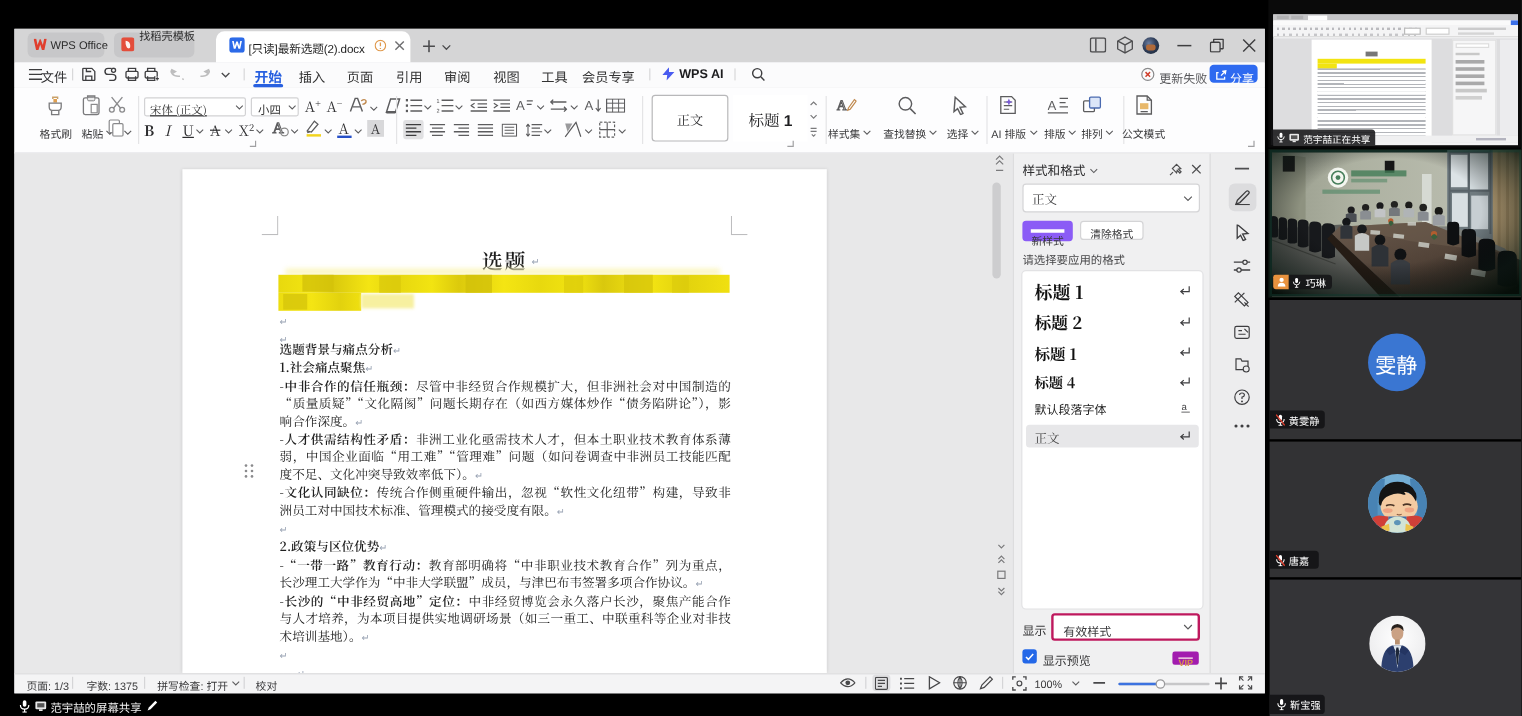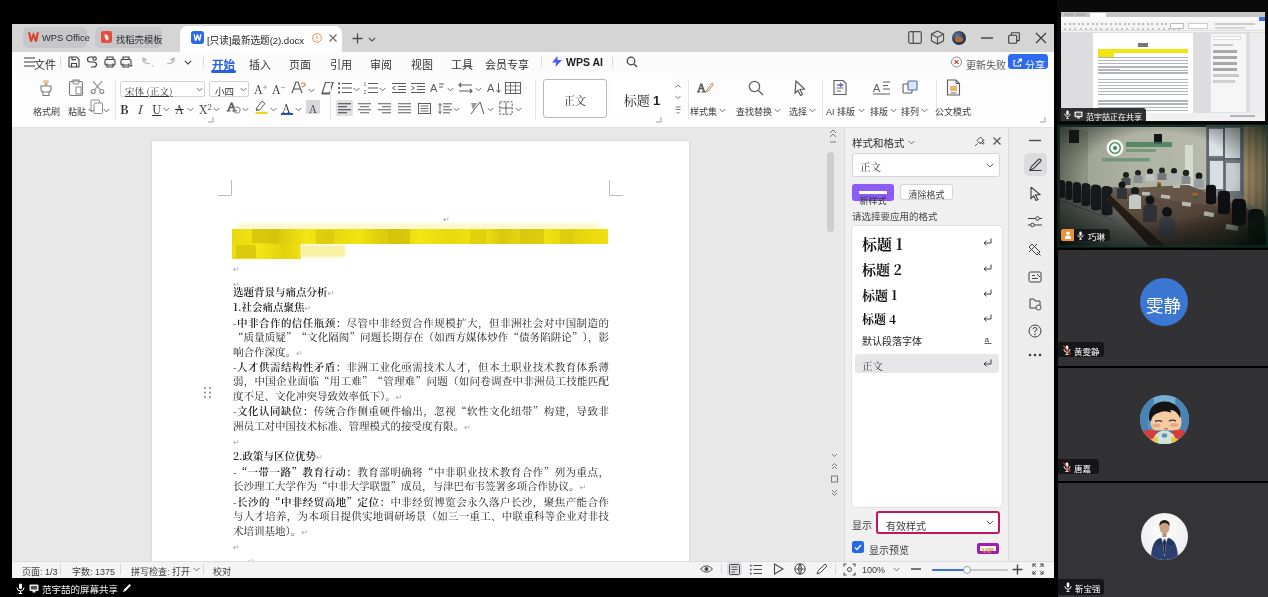--- a/index.html
+++ b/index.html
@@ -21,21 +21,21 @@
 <div style="left:23px;top:27px;width:64px;height:21px;background:#c7c7c9;border-radius:5px;"></div>
 <svg style="left:28px;top:32px;" width="11" height="10" viewBox="0 0 13 11">
       <path d="M0 0 L2.6 0 L3.9 6 L6 0.5 L7 0.5 L9.1 6 L10.4 0 L13 0 L10.6 11 L8.2 11 L6.5 5.5 L4.8 11 L2.4 11 Z" fill="#e03e2d"></path>
     </svg>
 <div style="left:42px;top:32.5px;font-size:9.3px;color:#2c2c2c;">WPS Office</div>
 <div style="left:95px;top:27px;width:67px;height:21px;background:#c7c7c9;border-radius:5px;"></div>
 <svg style="left:101px;top:31px" width="11" height="12" viewBox="0 0 12 13">
       <rect x="0" y="0" width="12" height="13" rx="2.5" fill="#e34d3b"></rect>
       <path d="M4 3.2 C6.5 3.4 8.5 5 8.2 8.6 C8.1 9.8 7.2 10.4 6.2 10 C5 9.5 4.3 7.6 4 5.8 Z" fill="#fff" opacity=".92"></path>
     </svg>
-<div style="left:116px;top:32px;font-size:9.3px;color:#2c2c2c;">找稻壳模板</div>
+<div style="left:116px;top:22px;font-size:9.3px;color:#2c2c2c;">找稻壳模板</div>
 <div style="left:180px;top:26px;width:162px;height:26px;background:#fff;border-radius:7px 7px 0 0;"></div>
 <svg style="left:191px;top:31px" width="13" height="13" viewBox="0 0 14 14">
       <rect width="14" height="14" rx="3" fill="#2c6ae8"></rect>
       <path d="M2.6 3.5 L4.1 3.5 L5 7.8 L6.3 3.9 L7.7 3.9 L9 7.8 L9.9 3.5 L11.4 3.5 L9.9 10.4 L8.3 10.4 L7 6.6 L5.7 10.4 L4.1 10.4 Z" fill="#fff"></path>
     </svg>
 <div style="left:207px;top:32.5px;font-size:9.7px;color:#1f1f1f;letter-spacing:-0.1px;">[只读]最新选题(2).docx</div>
 <svg style="left:312px;top:33px" width="10" height="10" viewBox="0 0 11 11">
       <circle cx="5.5" cy="5.5" r="4.8" fill="none" stroke="#e09a4e" stroke-width="1.1"></circle>
       <path d="M5.5 2.7 L5.5 6.2 M5.5 7.6 L5.5 8.7" stroke="#e09a4e" stroke-width="1.2"></path>
     </svg>
@@ -400,20 +400,21 @@
 <div id="docarea" style="left:12px;top:128px;width:1042px;height:433px;background:#e8e8e9;"></div>
 <div id="page" style="left:152px;top:141px;width:537px;height:420px;background:#fff;box-shadow:0 0 3px rgba(0,0,0,.12);"></div>
 
 <svg style="left:218px;top:180px" width="14" height="16" viewBox="0 0 14 16">
       <path d="M13.5 0 L13.5 15.5 L0 15.5" fill="none" stroke="#bdbdbf" stroke-width="1"></path>
     </svg>
 <svg style="left:609px;top:180px" width="14" height="16" viewBox="0 0 14 16">
       <path d="M0.5 0 L0.5 15.5 L14 15.5" fill="none" stroke="#bdbdbf" stroke-width="1"></path>
     </svg>
 
+<div class="serif" style="left:233px;top:205px;width:375px;text-align:center;font-size:17.5px;font-weight:600;color:#1d1d1d;letter-spacing:1.5px;">选题</div>
 <div class="serif" style="left:443px;top:213px;font-size:8px;color:#9aa4b4;">↵</div>
 
 <div style="left:238px;top:224px;width:362px;height:5px;background:#faf5bc;filter:blur(2px);"></div>
 <div style="left:232px;top:228.5px;width:376px;height:15.5px;background:linear-gradient(90deg,#e8d90e 0%,#f2e411 7%,#d9c80d 12%,#f4e513 20%,#e6d60f 26%,#f2e411 34%,#dcca0c 40%,#f4e513 50%,#e8d90e 58%,#f2e411 66%,#d9c80d 72%,#f4e513 82%,#e2d20e 90%,#f0e010 100%);"></div>
 <div style="left:232px;top:244px;width:69px;height:14.5px;background:linear-gradient(90deg,#ecdd10 0%,#f4e513 40%,#e2d20e 75%,#f0e010 100%);"></div>
 <div style="left:301px;top:245px;width:44px;height:12px;background:#f7f0a0;filter:blur(1.5px);"></div>
 <div style="left:252px;top:229px;width:26px;height:14px;background:#d3c20a;opacity:.8;"></div>
 <div style="left:316px;top:229.5px;width:18px;height:14px;background:#d8c70b;opacity:.7;"></div>
 <div style="left:388px;top:229px;width:22px;height:14.5px;background:#d0bf0a;opacity:.75;"></div>
 <div style="left:470px;top:229.5px;width:16px;height:14px;background:#d8c70b;opacity:.65;"></div>
@@ -520,21 +521,21 @@
 <div style="left:876px;top:511px;width:124px;height:23px;background:#fff;border:2px solid #be185d;border-radius:3px;font-size:10px;color:#3a3a3c;padding:4.5px 0 0 8px;">有效样式</div>
 <svg style="left:986px;top:520px" width="8" height="5" viewBox="0 0 8 5">
       <path d="M0.8 0.8 L4 4 L7.2 0.8" fill="none" stroke="#5c5c5e" stroke-width="1"></path>
     </svg>
 <div style="left:852px;top:541px;width:12px;height:12px;background:#2468e8;border-radius:2.5px;"></div>
 <svg style="left:854px;top:544px" width="8" height="7" viewBox="0 0 8 7">
       <path d="M1 3.5 L3 5.5 L7 1" fill="none" stroke="#fff" stroke-width="1.3"></path>
     </svg>
 <div style="left:869px;top:542px;font-size:10px;color:#3a3a3c;">显示预览</div>
 <div style="left:881px;top:542px;font-size:10px;color:#3a3a3c;margin-top:36px;">智能排版</div>
-<div style="left:977px;top:542.5px;width:22px;height:11px;border:3px solid #a21caf;border-radius:2px;background:#fdf6ec;font-size:7.5px;color:#d8944a;text-align:center;font-weight:bold;padding-top:0.5px;">VIP</div>
+<div style="left:977px;top:542.5px;width:22px;height:11px;border:5px solid #a21caf;border-radius:2px;background:#fdf6ec;font-size:7.5px;color:#d8944a;text-align:center;font-weight:bold;padding-top:0.5px;">VIP</div>
 
 <div id="strip" style="left:1008px;top:128px;width:46px;height:433px;background:#ededee;border-left:1px solid #ddddde;"></div>
 <svg style="left:1029px;top:139px" width="12" height="3" viewBox="0 0 12 3">
       <path d="M0 1.5 L12 1.5" stroke="#4e4e50" stroke-width="1.4"></path>
     </svg>
 <div style="left:1024px;top:153px;width:23px;height:23px;background:#dcdcde;border-radius:5px;"></div>
 <svg style="left:1029px;top:158px" width="13" height="13" viewBox="0 0 13 13">
       <path d="M1 12 L2.2 8.8 L9.5 1.5 Q10.5 0.5 11.5 1.5 Q12.5 2.5 11.5 3.5 L4.2 10.8 Z" fill="none" stroke="#3e3e40" stroke-width="1.1"></path>
       <path d="M0.5 12.5 L12.5 12.5" stroke="#3e3e40" stroke-width="1"></path>
     </svg>

